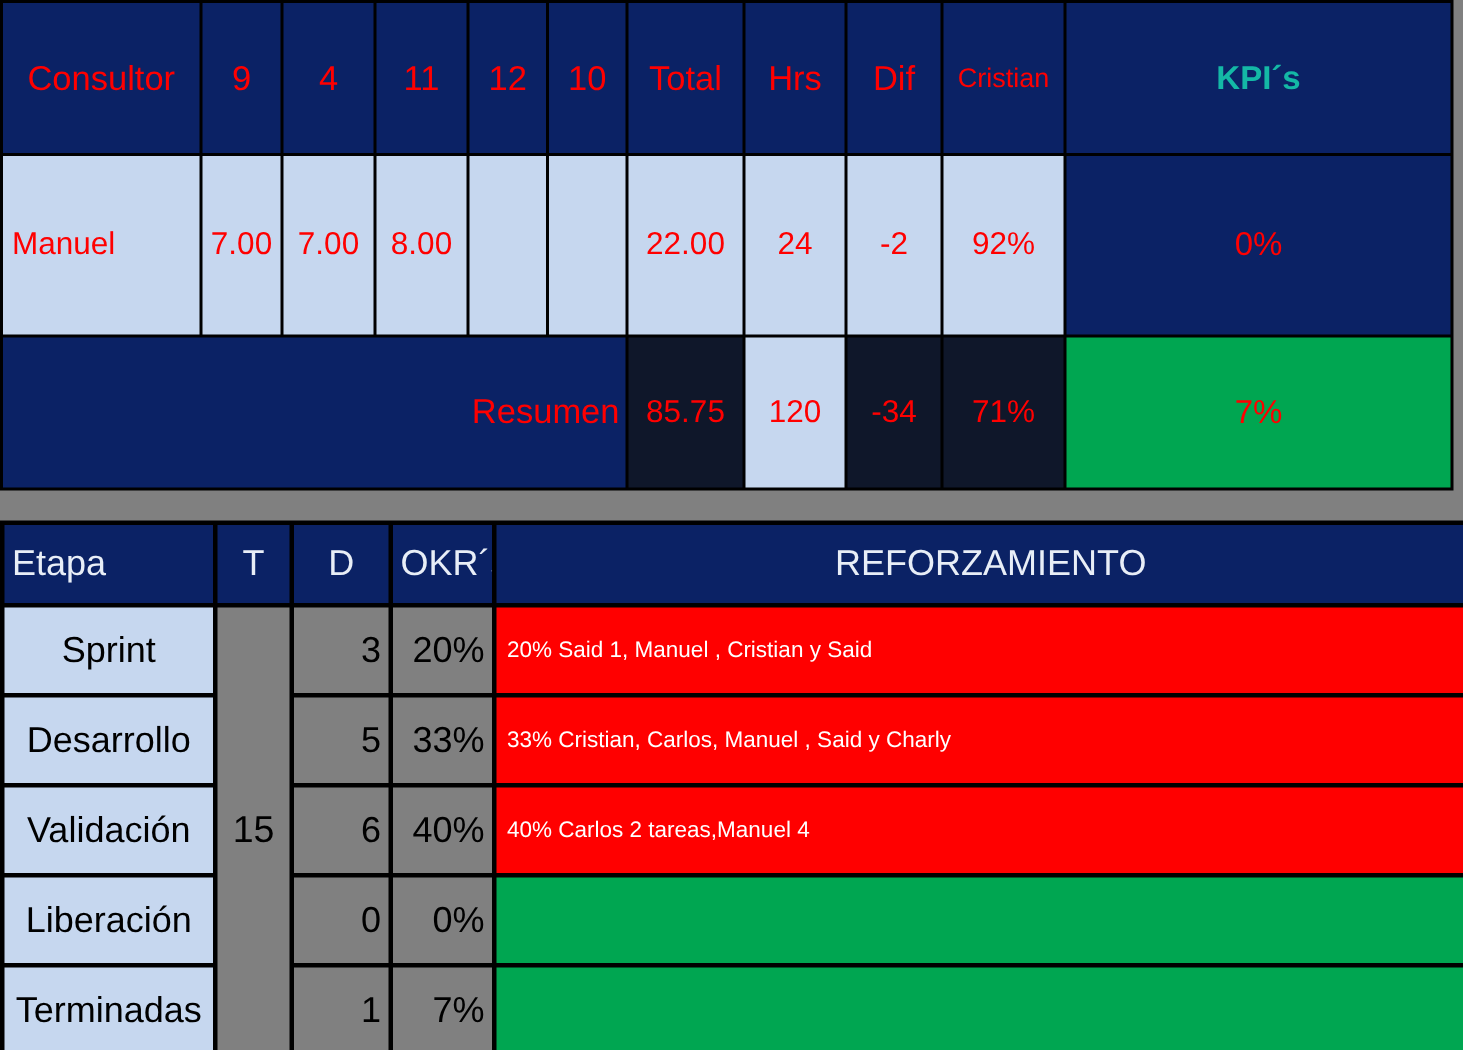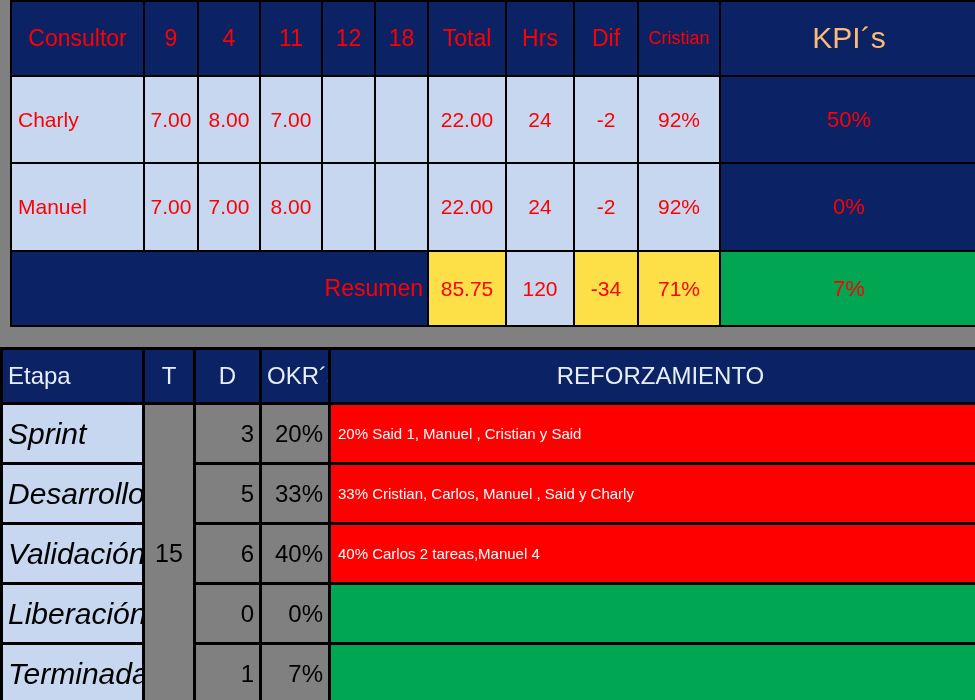--- a/index.html
+++ b/index.html
@@ -6,21 +6,21 @@
   html, body {
     width: 975px; height: 700px;
     background: #808080;
     font-family: "Liberation Sans", sans-serif;
     overflow: hidden;
   }
 
   
   #top-table-wrap {
     position: absolute;
-    left: 10px; top: 0;
+    left: 0; top: 0;
     width: 839px; height: 327px;
     background: #808080;
   }
   table.grid {
     border-collapse: separate;
     border-spacing: 2px;
     table-layout: fixed;
   }
   #top-table {
     width: 968px;
@@ -44,31 +44,32 @@
   }
   #top-table td.hdr-sm { font-size: 18px; }
   #top-table td.name { text-align: left; padding-left: 6px; }
   #top-table td.kpi {
     background: #0B2265;
     color: #FF0000;
     font-size: 22px;
   }
   #top-table td.kpi-hdr {
     background: #0B2265;
-    color: #fdba74;
-    font-size: 30px;
+    color: #14b8a6;
+    font-size: 22px;
+    font-weight: bold;
   }
   #top-table td.resumen-label {
     background: #0B2265;
     color: #FF0000;
     text-align: right;
     font-size: 23px;
     padding-right: 4px;
   }
-  #top-table td.sum { background: #fde047; }
+  #top-table td.sum { background: #0f172a; }
   #top-table td.sum2 { background: #C6D7EF; }
   #top-table td.kpi-green {
     background: #00A651;
     color: #FF0000;
     font-size: 22px;
   }
 
   
   #bottom-table-wrap {
     position: absolute;
@@ -94,23 +95,22 @@
   #bottom-table td.bhdr {
     background: #0B2265;
     color: #E8EEF7;
     font-size: 24px;
     text-align: left;
   }
   #bottom-table td.bhdr-c { text-align: center; }
   #bottom-table td.etapa {
     background: #C6D7EF;
     color: #000000;
-    font-size: 30px;
-    text-align: left;
-    font-style: italic;
+    font-size: 24px;
+    text-align: center;
   }
   #bottom-table td.numr { text-align: right; font-size: 24px; }
   #bottom-table td.tcell { text-align: center; font-size: 25px; }
   #bottom-table td.ref-red {
     background: #FF0000;
     color: #FFFFFF;
     font-size: 15px;
     text-align: left;
     padding-left: 7px;
   }
@@ -134,43 +134,30 @@
         <col style="width:80px">
         <col style="width:256px">
     </colgroup>
     <tbody>
       <tr style="height:40px">
         <td class="hdr">Consultor</td>
         <td class="hdr">9</td>
         <td class="hdr">4</td>
         <td class="hdr">11</td>
         <td class="hdr">12</td>
-        <td class="hdr">18</td>
+        <td class="hdr">10</td>
         <td class="hdr">Total</td>
         <td class="hdr">Hrs</td>
         <td class="hdr">Dif</td>
         <td class="hdr hdr-sm">Cristian</td>
         <td class="kpi-hdr">KPI´s</td>
       </tr>
 
 
 
-      <tr style="height:47px">
-        <td class="name">Charly</td>
-        <td>7.00</td>
-        <td>8.00</td>
-        <td>7.00</td>
-        <td></td>
-        <td></td>
-        <td>22.00</td>
-        <td>24</td>
-        <td>-2</td>
-        <td>92%</td>
-        <td class="kpi">50%</td>
-      </tr>
 
 
       <tr style="height:47px">
         <td class="name">Manuel</td>
         <td>7.00</td>
         <td>7.00</td>
         <td>8.00</td>
         <td></td>
         <td></td>
         <td>22.00</td>

